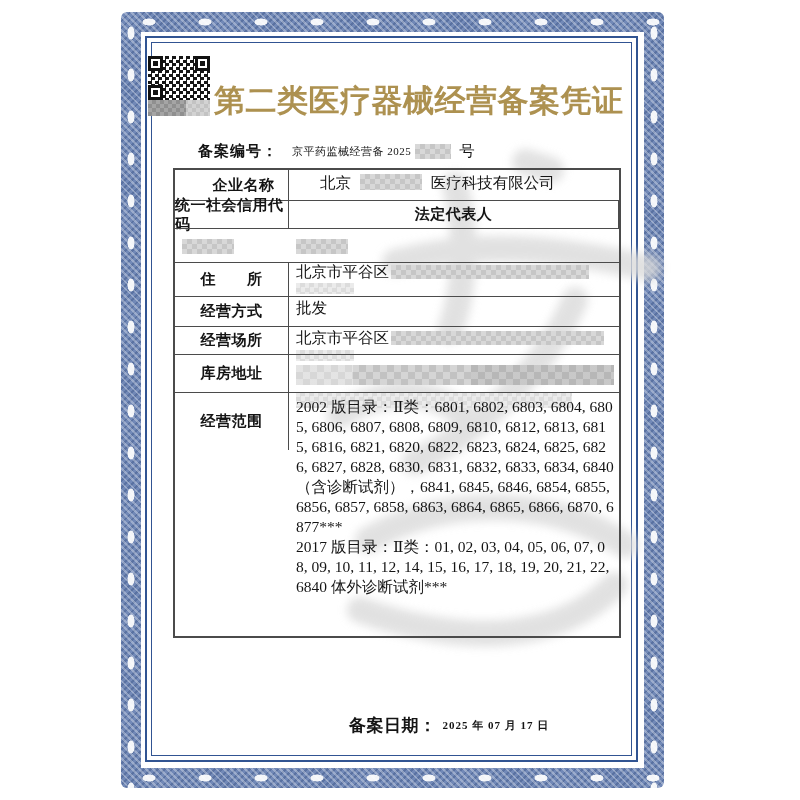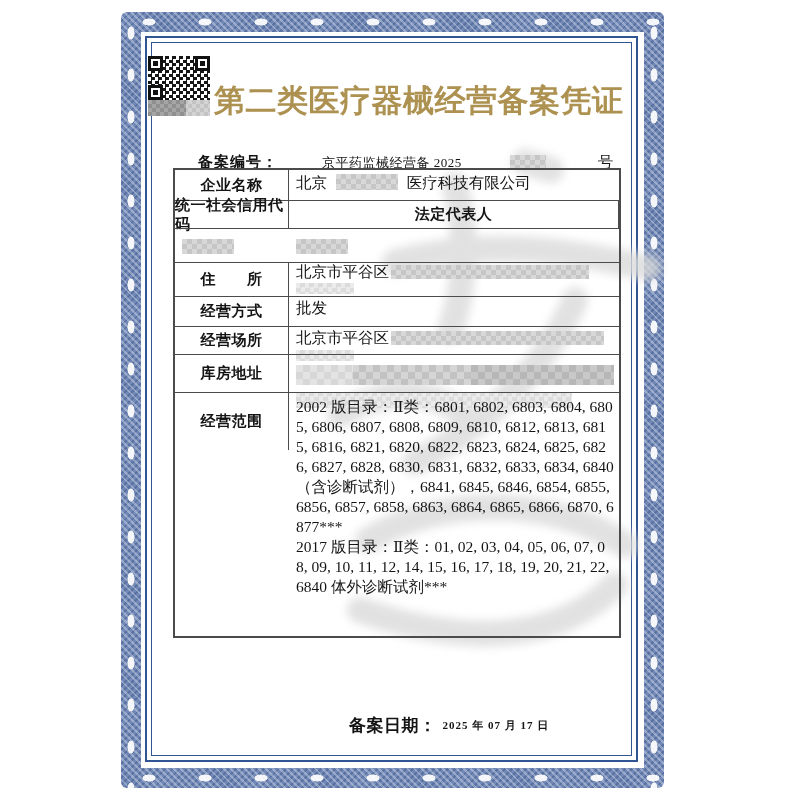--- a/index.html
+++ b/index.html
@@ -44,44 +44,44 @@
   .finder::after{content:"";position:absolute;inset:2px;background:#111;}
   .f-tl{left:0;top:0;} .f-tr{right:0;top:0;} .f-bl{left:0;bottom:0;}
   .qr-strip{position:absolute;left:148px;top:100px;width:62px;height:16px;
       background:
         linear-gradient(90deg, rgba(0,0,0,.12) 0 62%, rgba(255,255,255,.35) 62% 100%),
         repeating-conic-gradient(#a3a3a3 0% 25%, #bcbcbc 0% 50%) 0 0/8px 8px;}
 
   .title{position:absolute;left:214px;top:80px;width:400px;font-size:31px;font-weight:bold;
       color:#ad9150;letter-spacing:0.5px;white-space:nowrap;}
 
-  .record-line{position:absolute;left:198px;top:152px;display:flex;align-items:center;white-space:nowrap;gap:44px;}
+  .record-line{position:absolute;left:198px;top:141px;display:flex;align-items:center;white-space:nowrap;}
   .record-label{font-weight:bold;font-size:15px;letter-spacing:1px;}
-  .record-value{font-size:13px;margin-left:0;letter-spacing:0.5px;}
+  .record-value{font-size:11px;margin-left:14px;letter-spacing:0.5px;}
   .record-suffix{font-size:15.5px;margin-left:8px;}
 
   
   .rd{display:inline-block;vertical-align:-2px;
       background:repeating-conic-gradient(#c6c6c6 0% 25%, #d8d8d8 0% 50%) 0 0/10px 10px;}
   .rd-light{background:repeating-conic-gradient(#dcdcdc 0% 25%, #ebebeb 0% 50%) 0 0/9px 9px;}
   .rd-big{background:
       linear-gradient(90deg, rgba(255,255,255,.35) 0 18%, transparent 18% 55%, rgba(0,0,0,.06) 55% 100%),
       repeating-conic-gradient(#c2c2c2 0% 25%, #d5d5d5 0% 50%) 0 0/14px 14px;}
 
   
   .cert-table{position:absolute;left:173px;top:168px;width:444px;
       display:grid;grid-template-columns:114px 1fr;
       grid-template-rows:30px 28px 34px 34px 30px 28px 38px 58px 186px;
       border:2px solid #4b4b4b;box-sizing:content-box;background:transparent;}
   .tl{border-top:1.5px solid #4b4b4b;border-right:1.5px solid #4b4b4b;
       display:flex;align-items:center;justify-content:center;
       font-weight:bold;font-size:15px;letter-spacing:0.5px;box-sizing:border-box;}
   .tv{border-top:1.5px solid #4b4b4b;padding:3px 4px 0 7px;font-size:15.5px;
       line-height:20px;box-sizing:border-box;word-break:break-all;}
-  .row1{border-top:none;}
+  .row1{border-top:none;margin-left:24px;}
   .tv p{margin:0;line-height:20px;}
 
   
   .footer-line{position:absolute;display:flex;align-items:center;white-space:nowrap;}
   .dept-line{left:349px;top:682px;}
   .date-line{left:349px;top:714px;}
   .foot-label{font-weight:bold;font-size:17px;letter-spacing:0.5px;}
   .dept-value{font-weight:bold;font-size:10px;letter-spacing:0.5px;margin-left:2px;}
   .date-value{font-weight:bold;font-size:11px;letter-spacing:1px;margin-left:6px;}
 </style>

